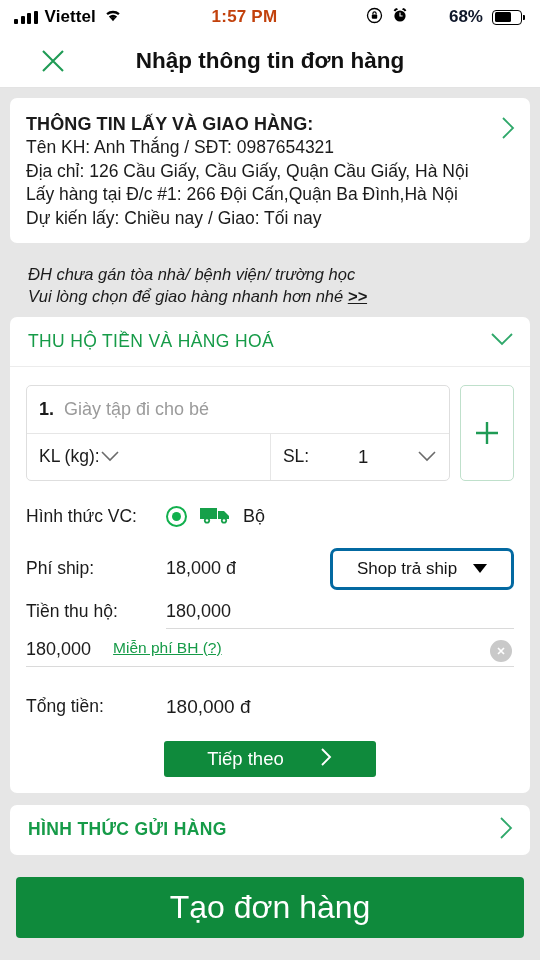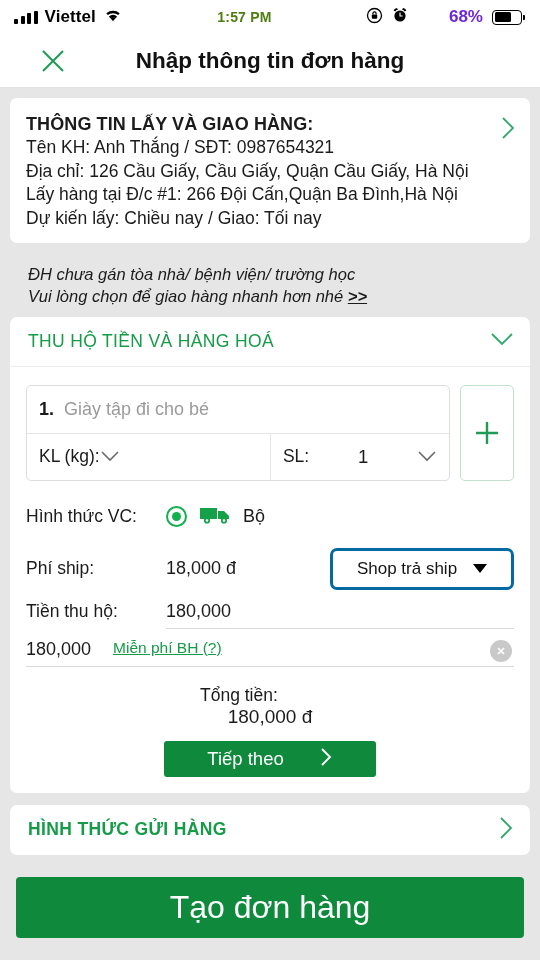--- a/index.html
+++ b/index.html
@@ -19,22 +19,22 @@
   }
   .sb-left { display: flex; align-items: center; gap: 7px; }
   .sb-right { display: flex; align-items: center; gap: 9px; }
   .carrier { font-size: 17px; font-weight: 600; color: #000; letter-spacing: .1px; }
   .bars { display: flex; align-items: flex-end; gap: 2.5px; height: 13px; }
   .bars i { display: block; width: 4px; background: #000; border-radius: 1px; }
   .bars i:nth-child(1) { height: 5px; }
   .bars i:nth-child(2) { height: 8px; }
   .bars i:nth-child(3) { height: 11px; }
   .bars i:nth-child(4) { height: 13px; }
-  .clock { font-size: 14px; font-weight: 700; color: #4d7c0f; letter-spacing: .2px; }
-  .batt-pct { font-size: 17px; font-weight: 600; color: #6d28d9; margin-left: 32px; }
+  .clock { font-size: 17px; font-weight: 700; color: #c2410c; letter-spacing: .2px; }
+  .batt-pct { font-size: 17px; font-weight: 600; color: #0f172a; margin-left: 32px; }
   .batt {
     width: 30px; height: 15px; border: 1.6px solid #000;
     border-radius: 4px; position: relative; padding: 1.6px;
   }
   .batt::after {
     content: ""; position: absolute; right: -4px; top: 4.4px;
     width: 2.4px; height: 5px; background: #000; border-radius: 0 1px 1px 0;
   }
   .batt span { display: block; height: 100%; width: 68%; background: #000; border-radius: 1.5px; }
 
@@ -132,21 +132,21 @@
   .ifield .ival { font-size: 18px; color: #1b1b1b; }
   .bh-link {
     font-size: 15.5px; color: #169b48; text-decoration: underline; font-weight: 500;
   }
   .clear-x {
     position: absolute; right: 2px; bottom: 4px; width: 22px; height: 22px;
     border-radius: 50%; background: #c9c9c9; display: flex; align-items: center;
     justify-content: center;
   }
 
-  .total-row { margin-top: 18px; flex-direction: column; }
+  .total-row { margin-top: 18px; }
   .total-row .rval { font-size: 19px; }
 
   .next-wrap { display: flex; justify-content: center; margin-top: 12px; }
   .next-btn {
     width: 212px; height: 36px; background: #0f8a3c; border-radius: 3px;
     display: flex; align-items: center; justify-content: center; gap: 36px;
   }
   .next-btn .nt { color: #fff; font-size: 18.5px; }
 
   .send-card {

